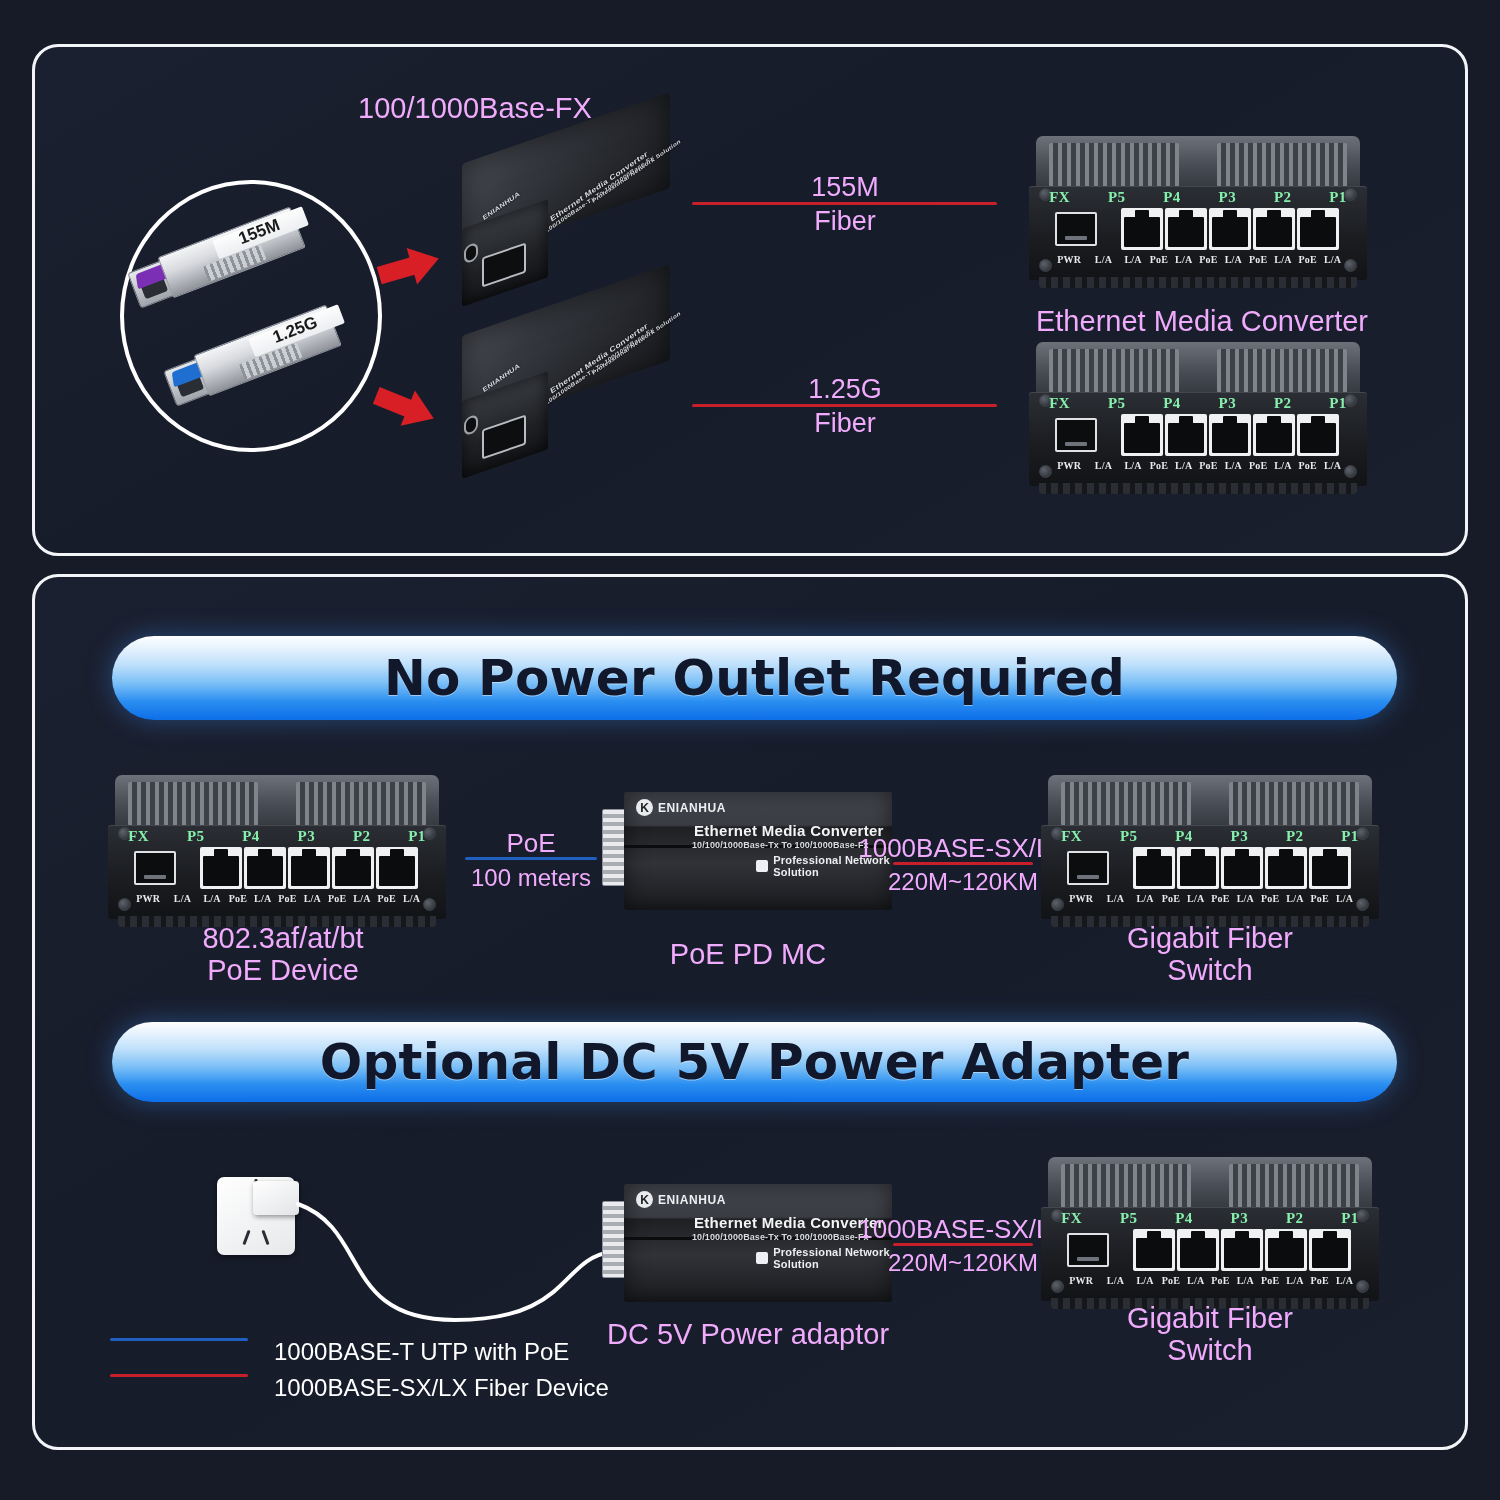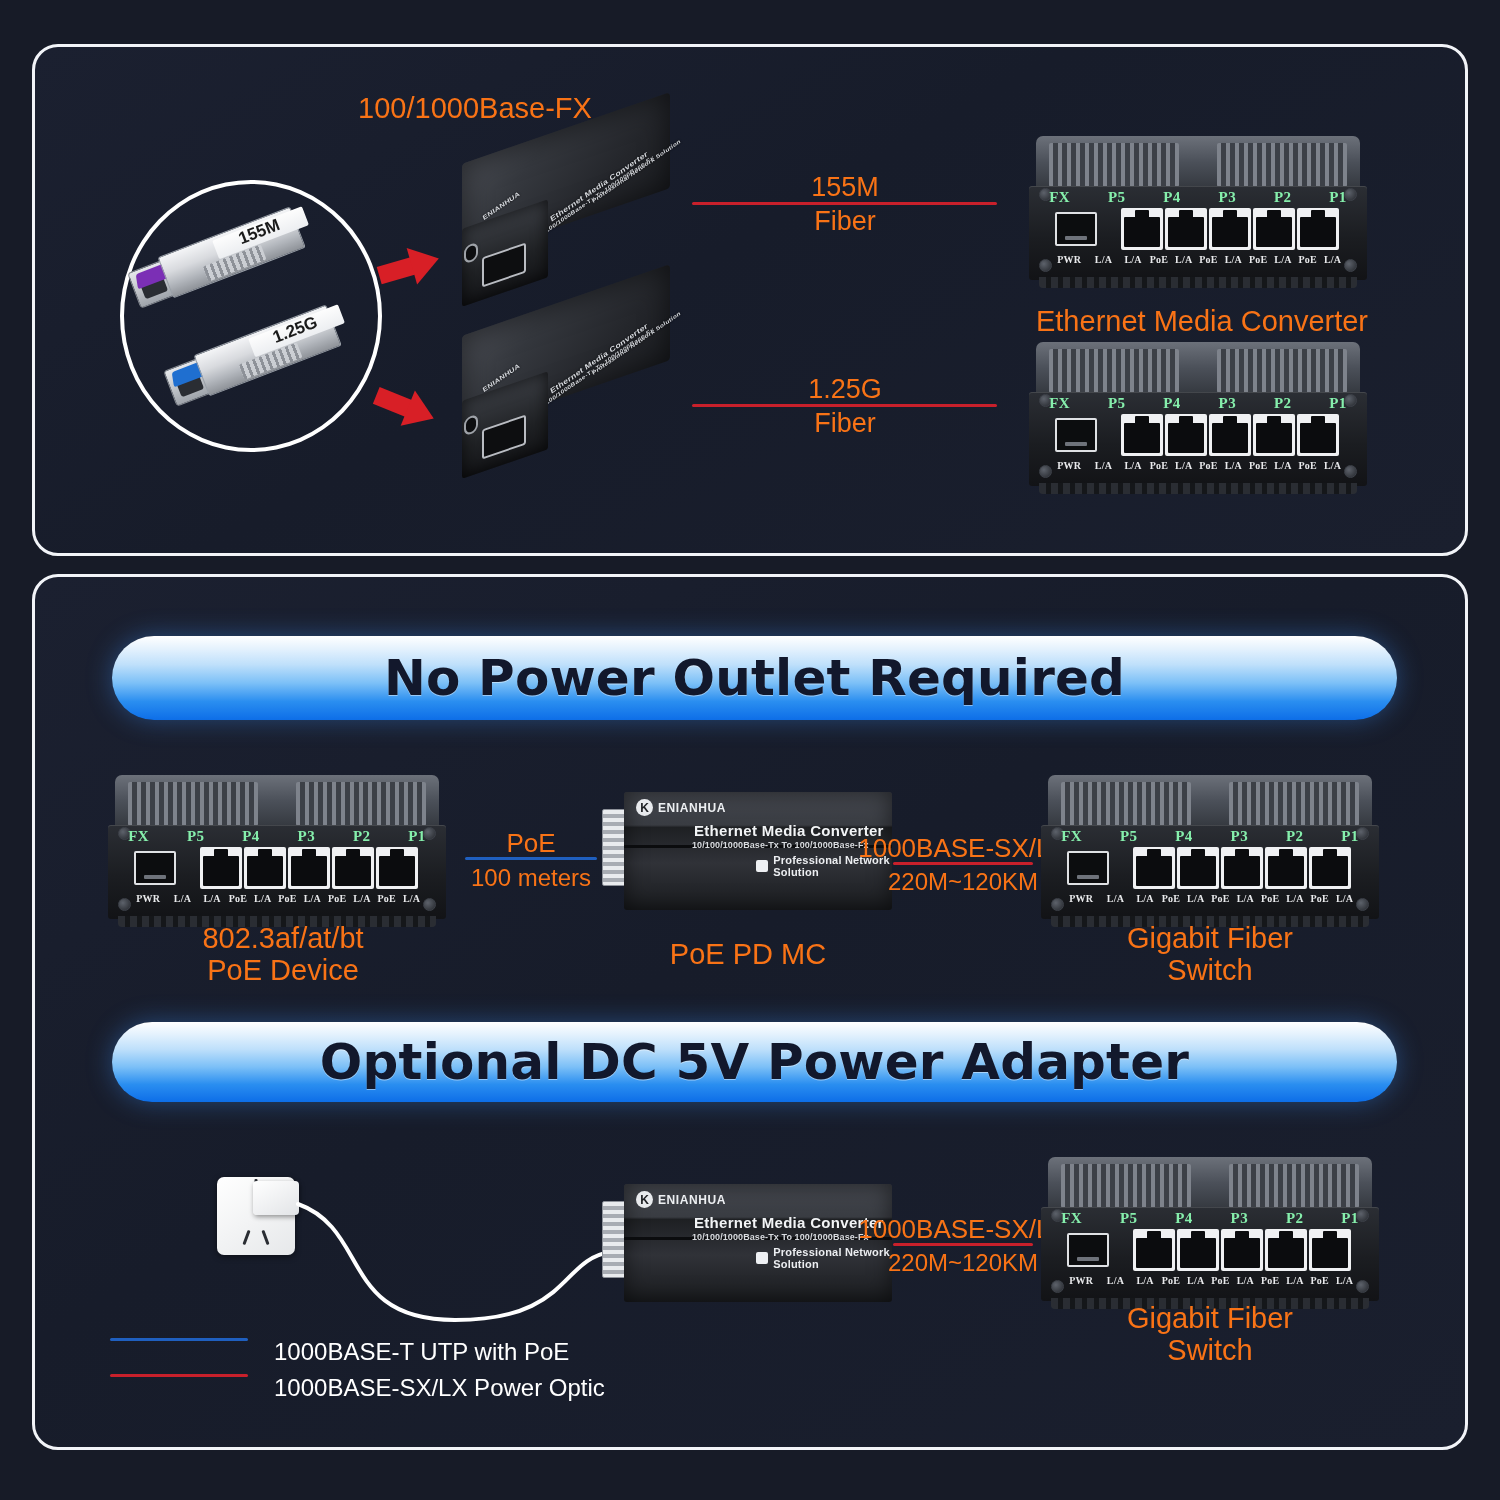--- a/index.html
+++ b/index.html
@@ -15,21 +15,21 @@
   .panel {
     position: absolute;
     border: 3px solid #f2f4f8;
     border-radius: 26px;
     background: linear-gradient(150deg,#1b2030 0%, #171c2a 45%, #1a1f2e 100%);
   }
   #panel-top    { left: 32px; top: 44px;  width: 1436px; height: 512px; }
   #panel-bottom { left: 32px; top: 574px; width: 1436px; height: 876px; }
 
   
-  .lbl { position: absolute; color: #f97316; font-weight: 400; white-space: nowrap; }
+  .lbl { position: absolute; color: #f0abfc; font-weight: 400; white-space: nowrap; }
   .lbl.c { transform: translateX(-50%); text-align: center; }
   .t26 { font-size: 26px; }
   .t27 { font-size: 27px; }
   .t29 { font-size: 29px; }
   .t24 { font-size: 24px; }
 
   
   .line { position: absolute; height: 3px; border-radius: 2px; }
   .line.red  { background: #c8202b; }
   .line.blue { background: #1f5fbf; }
@@ -594,20 +594,21 @@
       <div class="logo"></div>
       <span>ENIANHUA</span>
     </div>
     <div class="title1" style="left:92px; top:30px;">Ethernet Media Converter</div>
     <div class="title2" style="left:90px; top:48px;">10/100/1000Base-Tx To 100/1000Base-Fx</div>
     <div class="pns" style="left:154px; top:62px;">
       <div class="ic"></div>
       <span>Professional Network Solution</span>
     </div>
   </div>
+  <div class="lbl c t29" style="left:748px; top:1318px;">DC 5V Power adaptor</div>
 
   <div class="lbl c t26" style="left:963px; top:1214px;">1000BASE-SX/LX</div>
   <div class="line red" style="left:893px; top:1243px; width:140px;"></div>
   <div class="lbl c t24" style="left:963px; top:1249px;">220M~120KM</div>
 
   <div class="sw" style="left:1041px; top:1157px; width:338px; height:152px;">
     <div class="fins"></div>
     <div class="panel-face"></div>
     <div class="skirt"></div>
     <div class="screw" style="left:10px; top:52px;"></div>
@@ -647,17 +648,17 @@
   <div class="lbl c t29" style="left:1210px; top:1302px;">Gigabit Fiber</div>
   <div class="lbl c t29" style="left:1210px; top:1334px;">Switch</div>
 
   <div id="legend">
     <div class="legend-row">
       <div class="swatch" style="background:#1f5fbf;"></div>
       <div class="txt">1000BASE-T UTP with PoE</div>
     </div>
     <div class="legend-row">
       <div class="swatch" style="background:#c8202b;"></div>
-      <div class="txt">1000BASE-SX/LX Power Optic</div>
+      <div class="txt">1000BASE-SX/LX Fiber Device</div>
     </div>
   </div>
 
 </div>
 
 </body></html>

